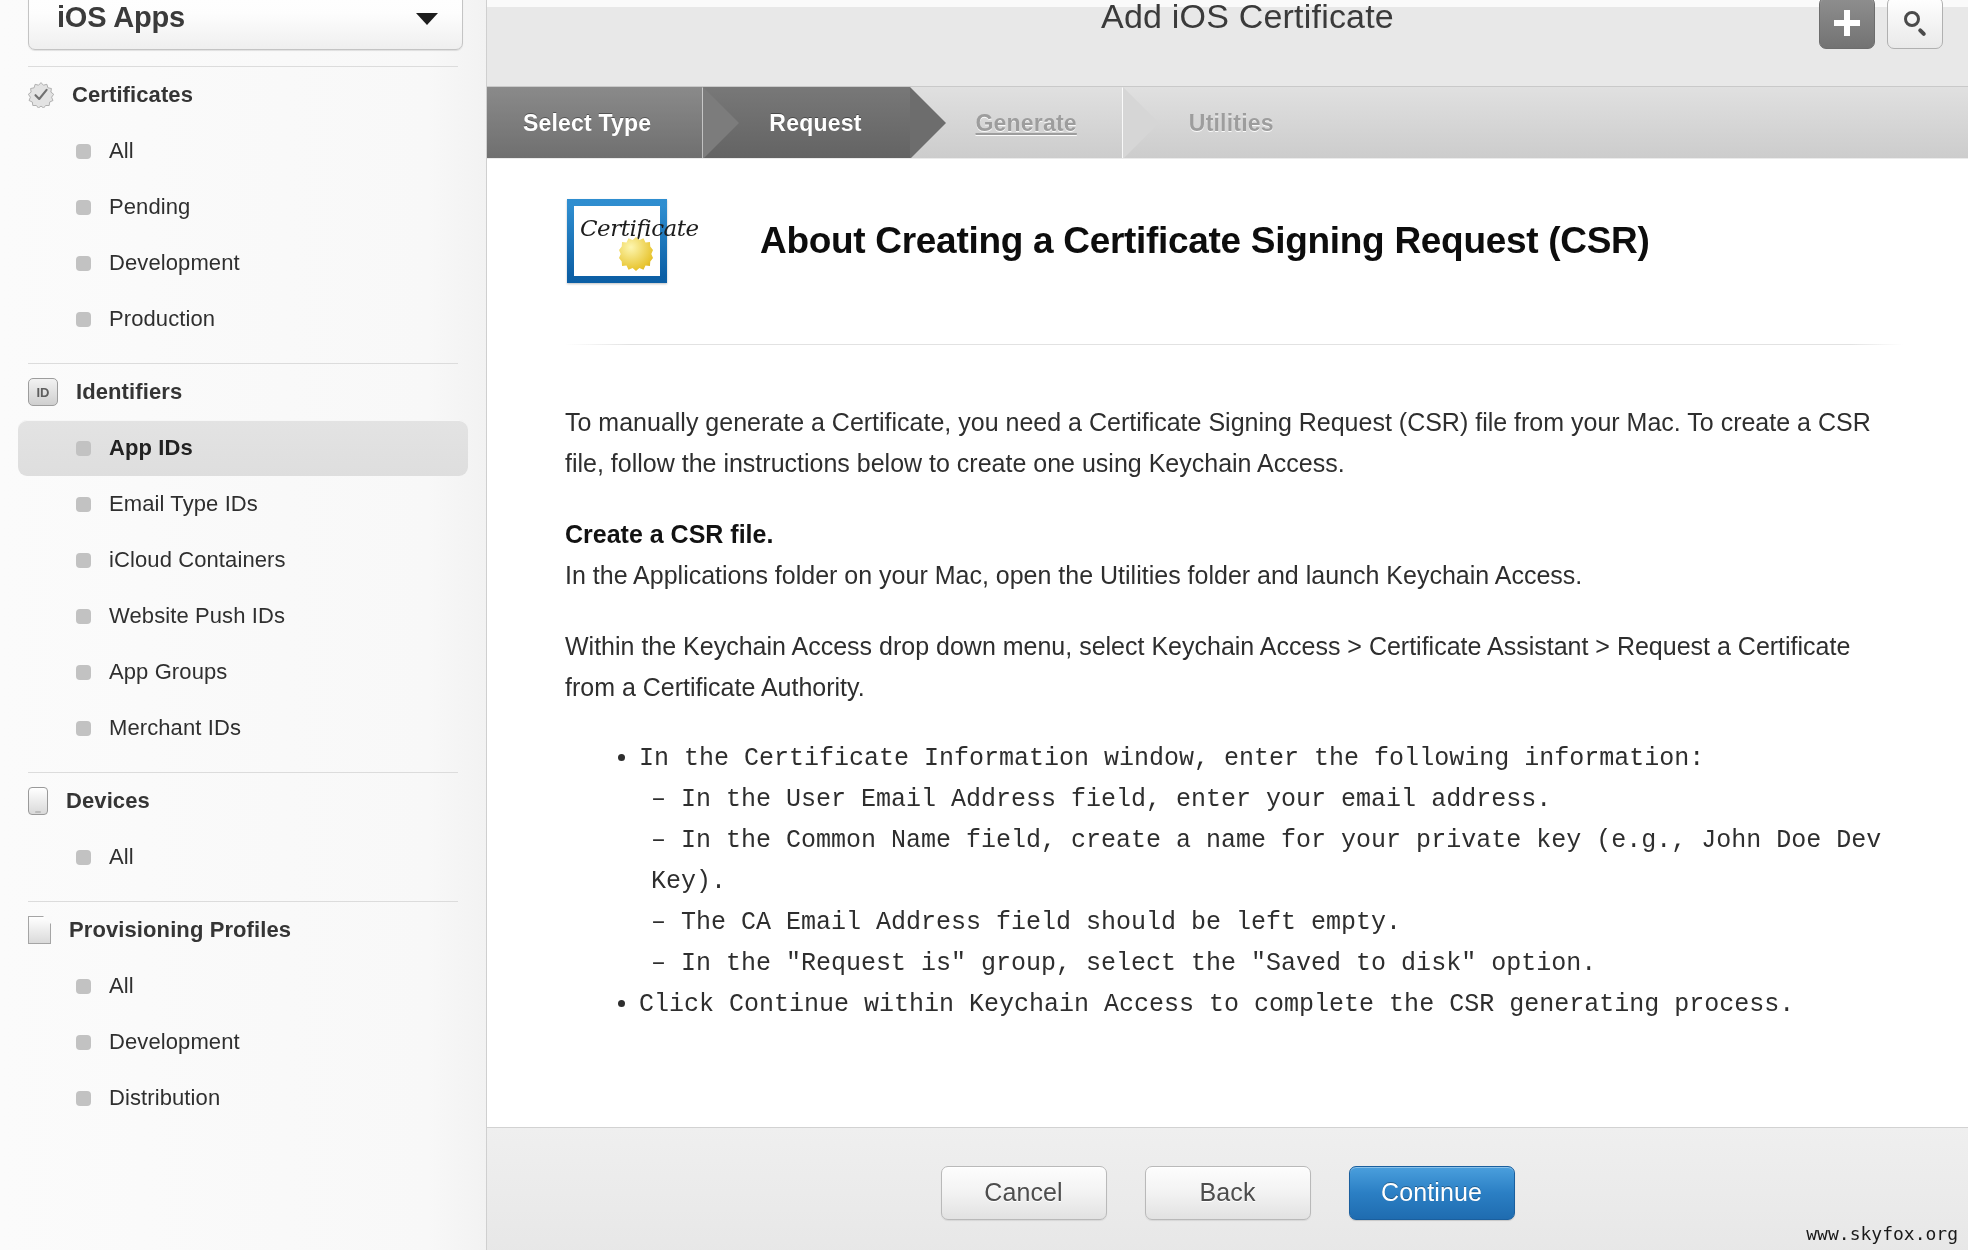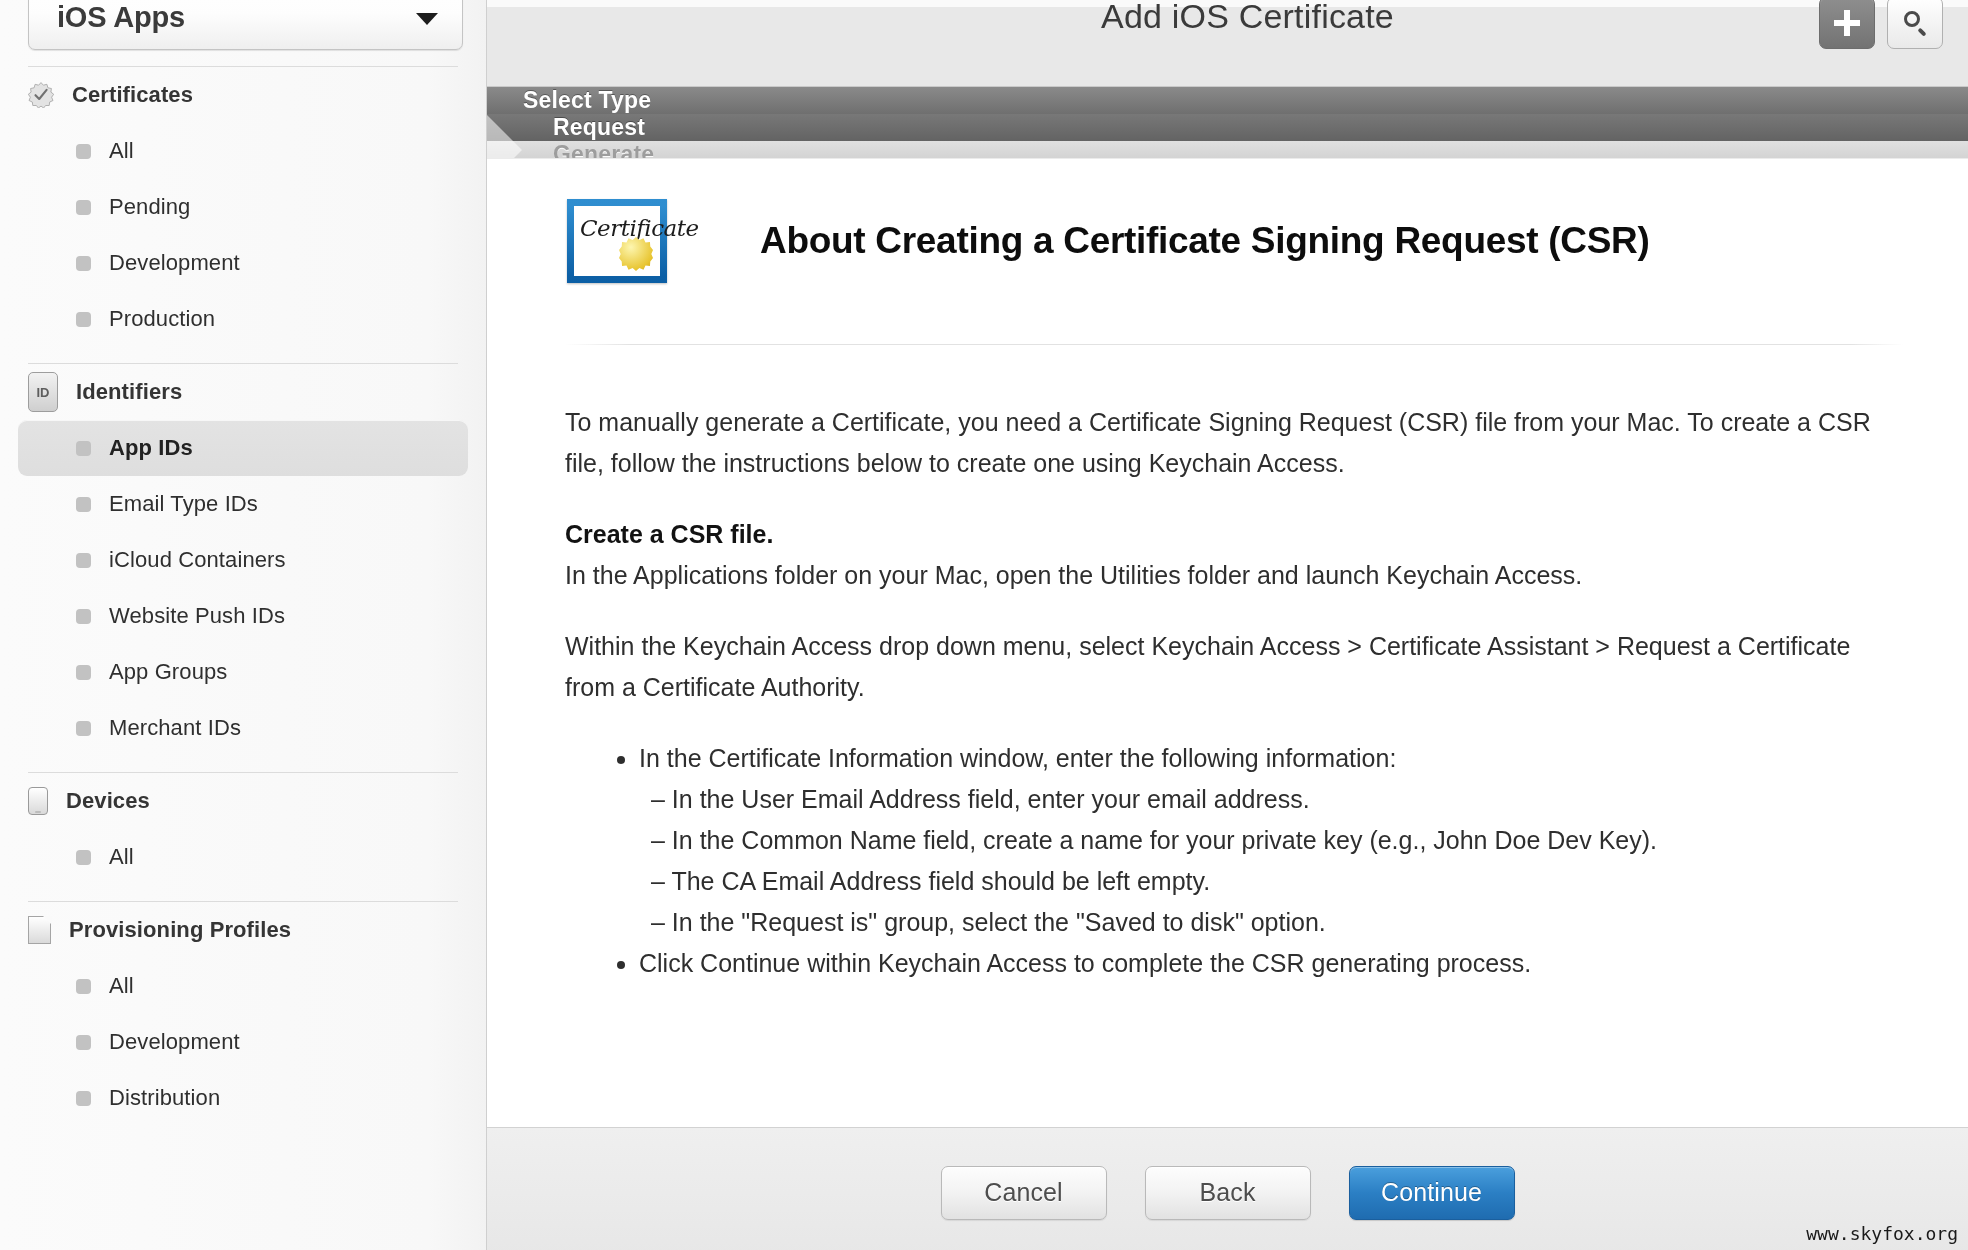--- a/index.html
+++ b/index.html
@@ -109,21 +109,21 @@
   }
   .sb-item.selected .sb-item-label { font-weight: bold; color: #222; }
 
   
   .ico-cert {
     position: relative;
     width: 26px; height: 26px;
     flex: 0 0 auto;
   }
   .ico-id {
-    width: 30px; height: 40px;
+    width: 30px; height: 28px;
     border-radius: 5px;
     border: 1px solid #9d9d9d;
     background: linear-gradient(to bottom, #f2f2f2, #cfcfcf);
     font-size: 13px;
     color: #5d5d5d;
     display: flex; align-items: center; justify-content: center;
     font-weight: bold;
     flex: 0 0 auto;
   }
   .ico-device {
@@ -220,21 +220,20 @@
   }
 
   
   #steps {
     position: relative;
     height: 72px;
     display: flex;
     background: #7f1d1d;
     border-top: 1px solid #c9c9c9;
     overflow: hidden;
-    flex-direction: column;
   }
   .step {
     position: relative;
     display: flex;
     align-items: center;
     height: 72px;
     font-size: 23px;
     font-weight: bold;
     letter-spacing: 0.2px;
     white-space: nowrap;
@@ -340,20 +339,21 @@
   .gap { height: 30px; }
   .strong-line {
     font-weight: bold;
     color: #121212;
   }
   #bullets {
     margin: 30px 0 0 52px;
     font-size: 25px;
     line-height: 41px;
     color: #2e2e2e;
+    font-family: Liberation Mono, monospace;
   }
   #bullets > li { list-style: disc; margin-left: 22px; }
   #bullets .sub { list-style: none; margin: 0 0 0 12px; padding: 0; }
   #bullets .sub li { list-style: none; }
 
   
   #footer {
     position: absolute;
     left: 0; right: 0; bottom: 0;
     height: 130px;

